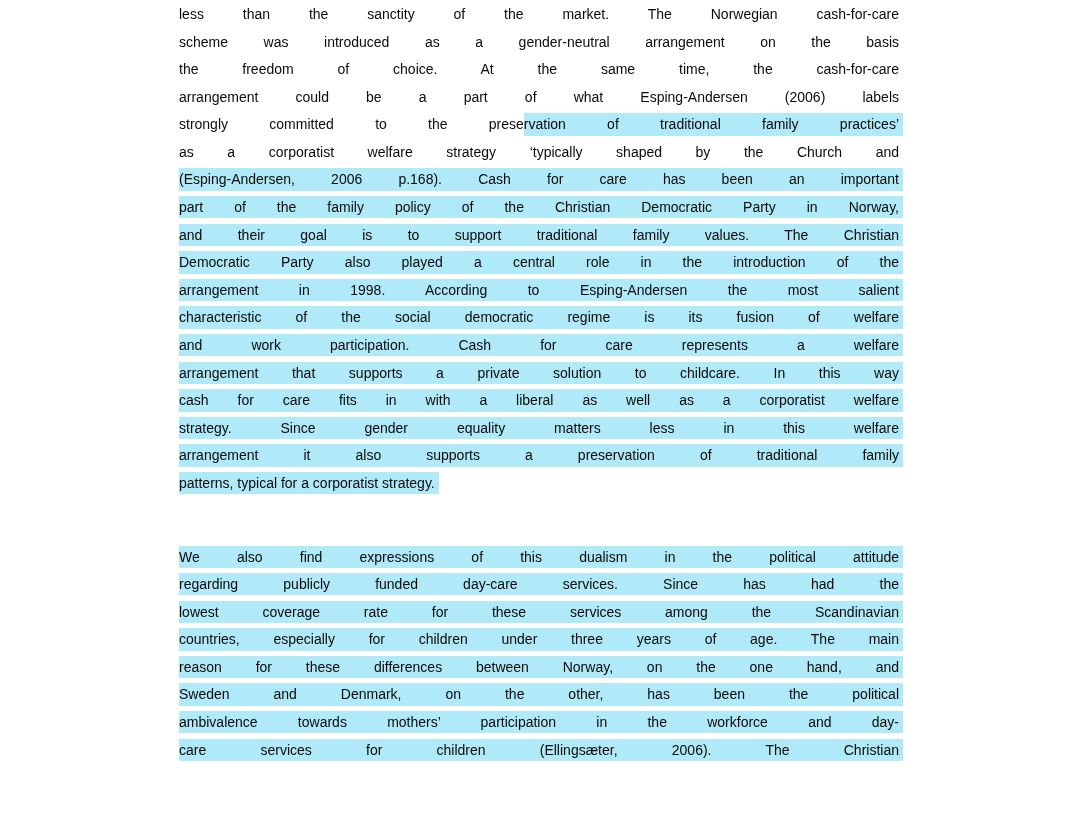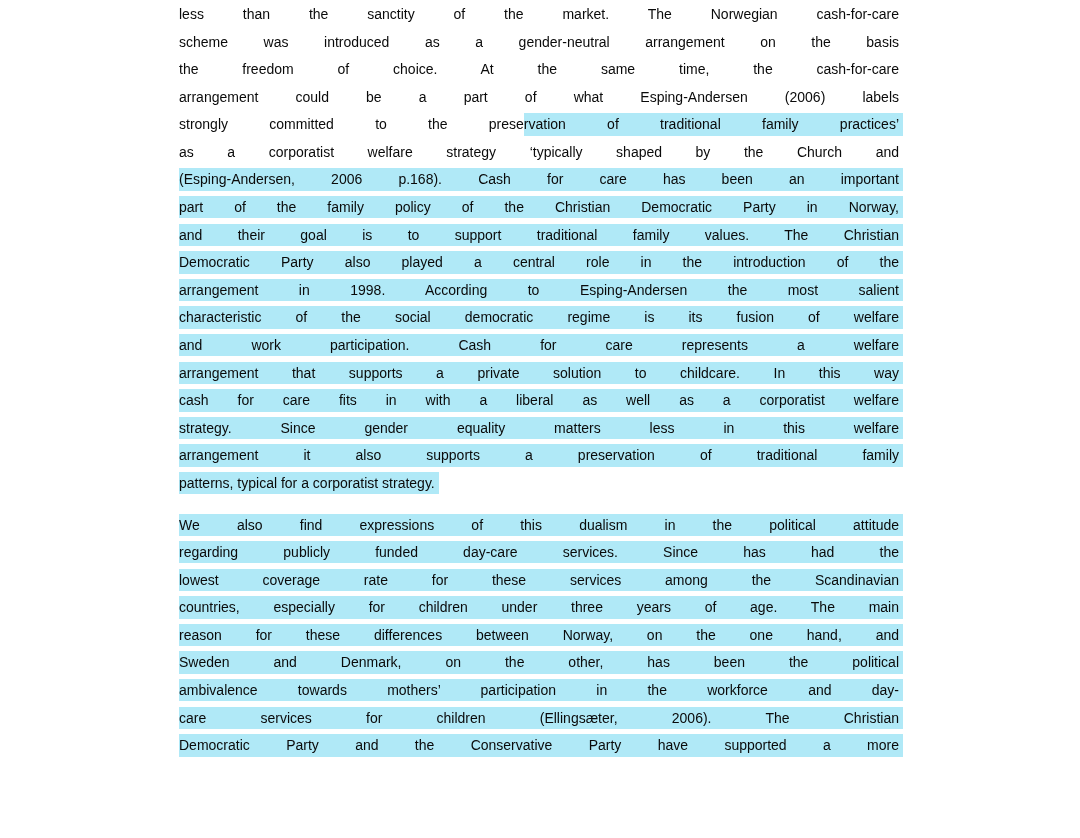--- a/index.html
+++ b/index.html
@@ -22,21 +22,21 @@
     position: absolute;
     left: 179px;
     top: 1px;
     width: 720px;
     font-family: "Liberation Sans", sans-serif;
     font-size: 14px;
     line-height: 27.6px;
     color: var(--text, #0a0a0a);
   }
   .para + .para {
-    margin-top: 14px;
+    margin-top: 46px;
   }
   .line {
     height: 27.6px;
     text-align: justify;
     text-align-last: justify;
   }
   .line.unjust {
     text-align-last: left;
   }
   .hl {
@@ -75,16 +75,15 @@
       </div>
       <div class="para">
         <div class="line"><span class="hl">We also find expressions of this dualism in the political attitude</span></div>
         <div class="line"><span class="hl">regarding publicly funded day-care services. Since has had the</span></div>
         <div class="line"><span class="hl">lowest coverage rate for these services among the Scandinavian</span></div>
         <div class="line"><span class="hl">countries, especially for children under three years of age. The main</span></div>
         <div class="line"><span class="hl">reason for these differences between Norway, on the one hand, and</span></div>
         <div class="line"><span class="hl">Sweden and Denmark, on the other, has been the political</span></div>
         <div class="line"><span class="hl">ambivalence towards mothers’ participation in the workforce and day-</span></div>
         <div class="line"><span class="hl">care services for children (Ellingsæter, 2006). The Christian</span></div>
-        <div class="line"><span class="hl">Democratic Party and the Conservative Party have supported a more</span></div>
       </div>
     </div>
 </div>
 
 </body></html>

